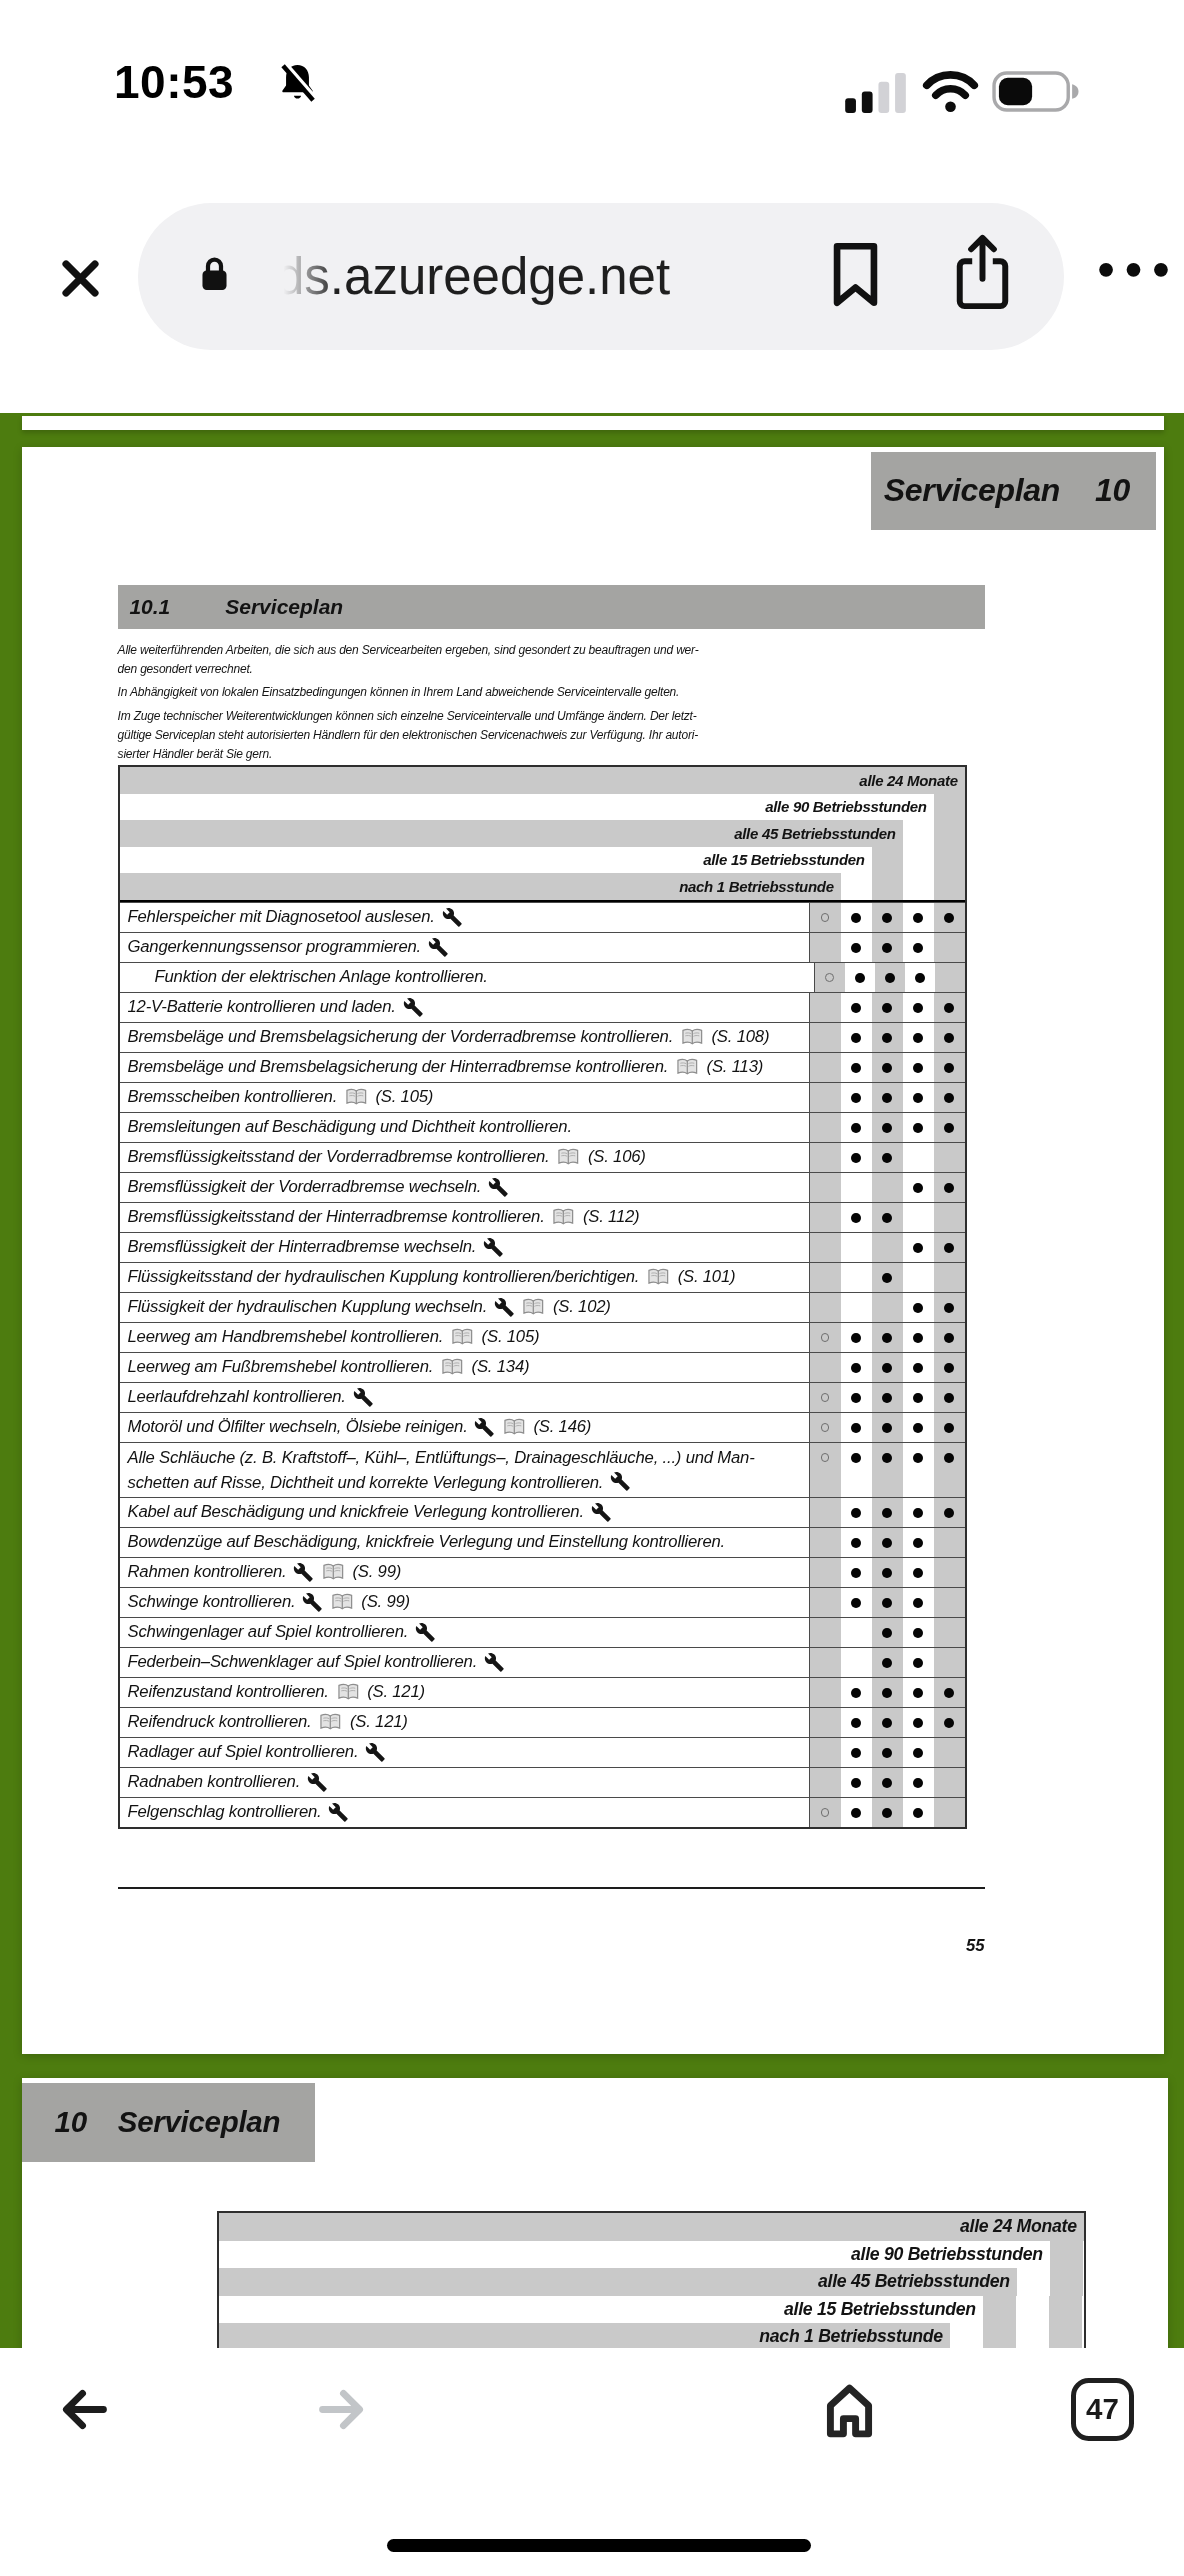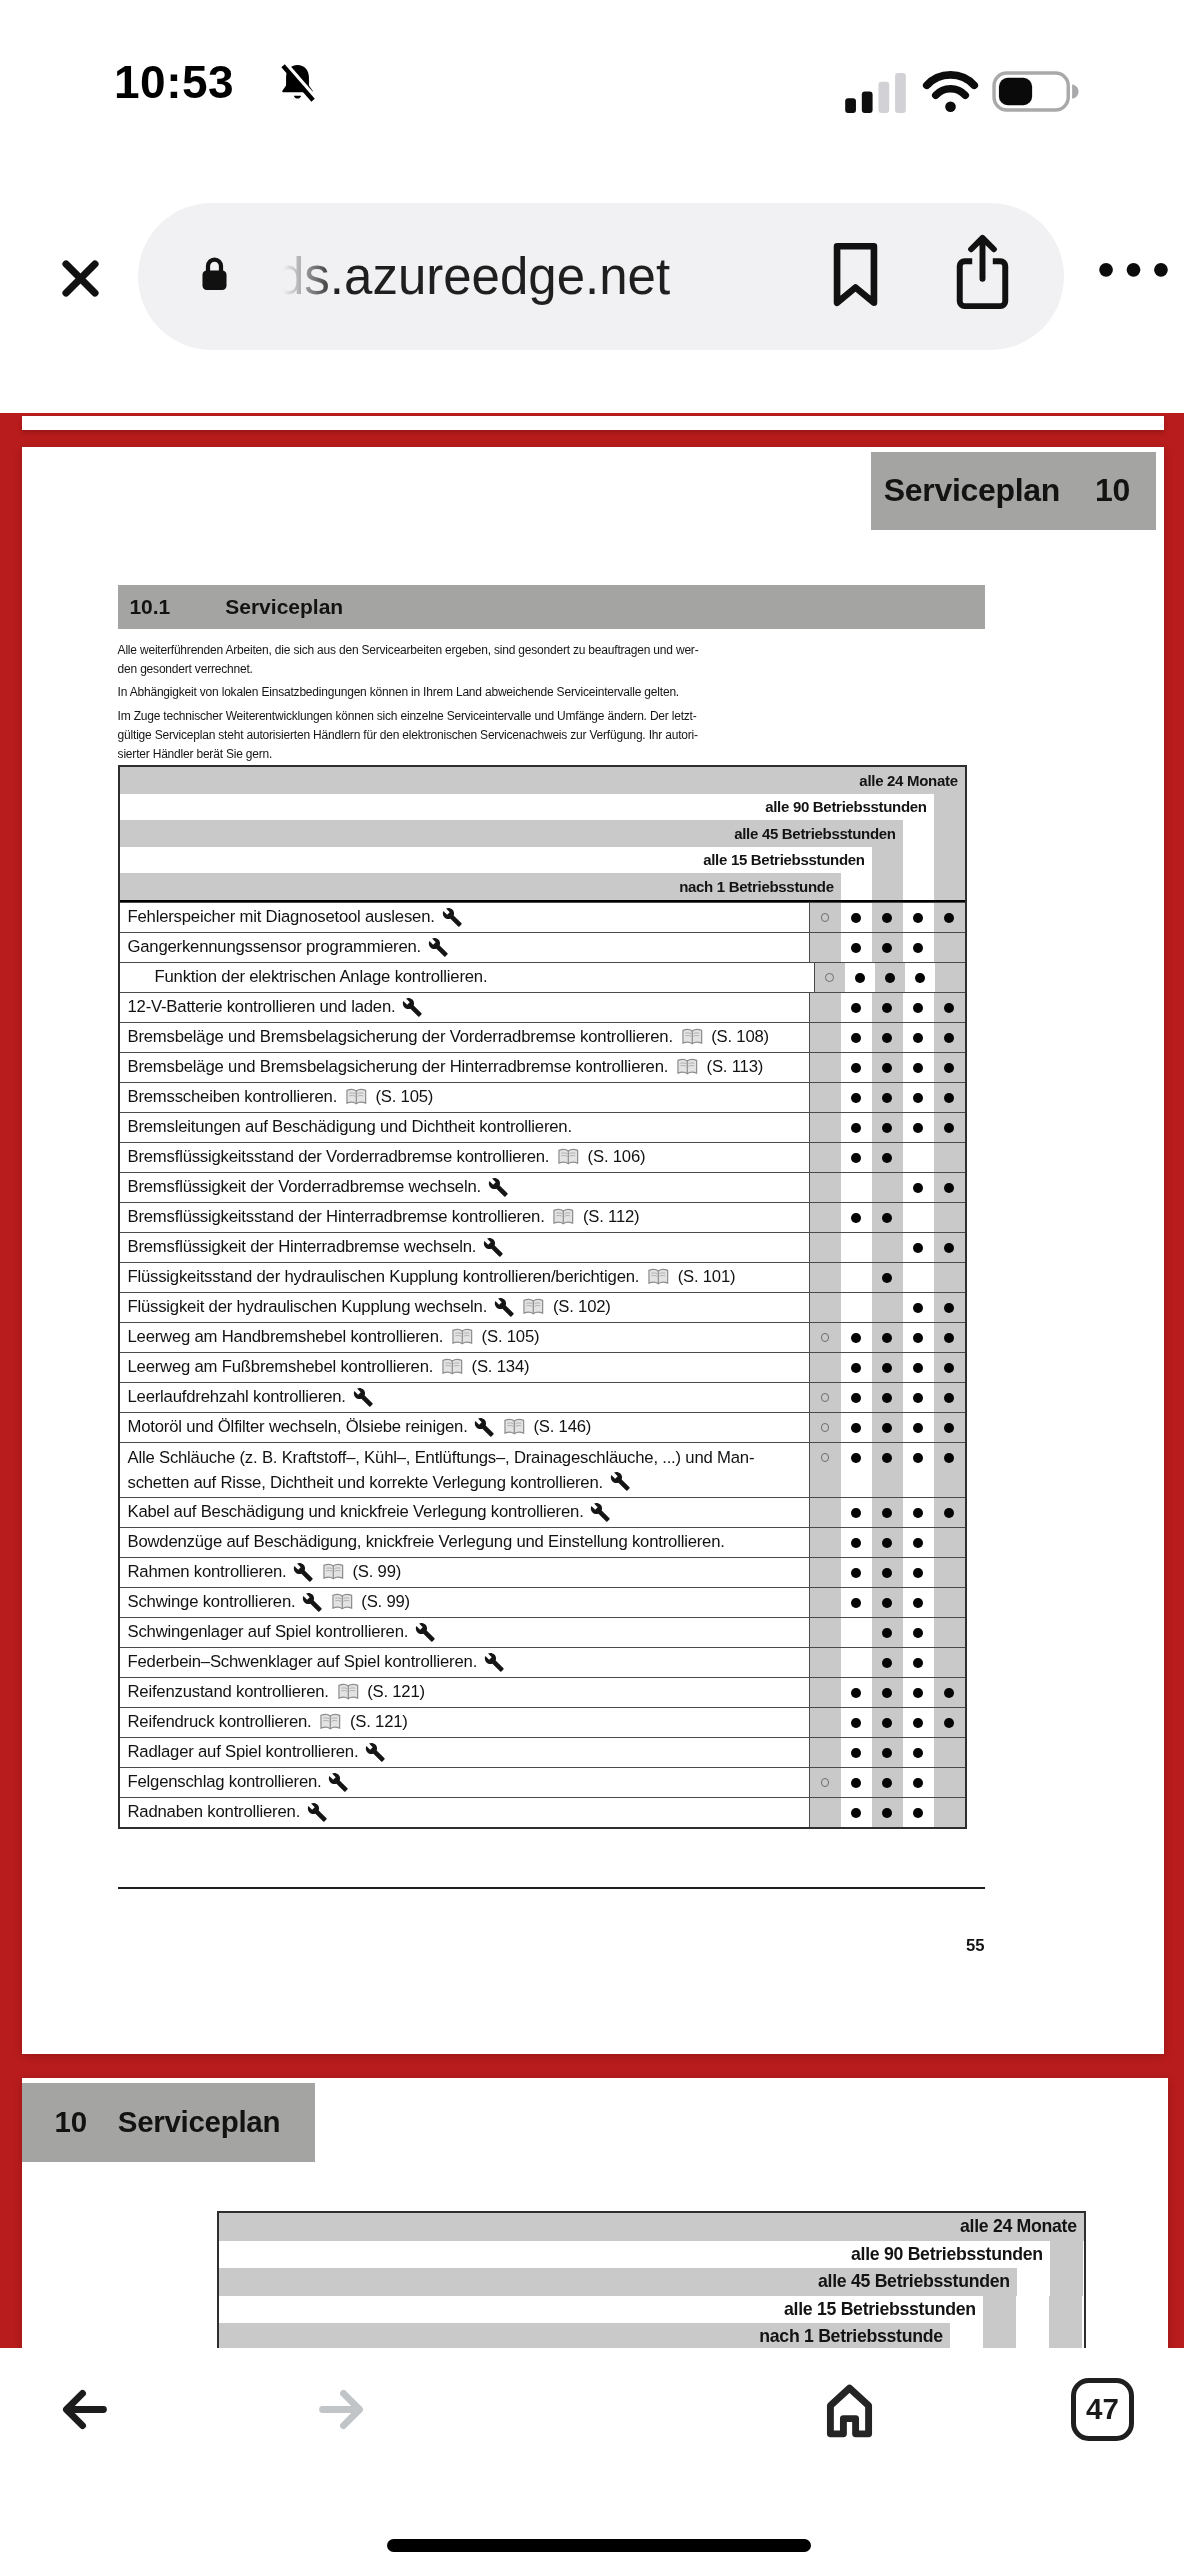--- a/index.html
+++ b/index.html
@@ -17,21 +17,21 @@
   .closebtn{position:absolute;left:55px;top:66px;cursor:pointer;}
   .pill{position:absolute;left:138px;top:15.7px;width:926px;height:147px;border-radius:74px;background:#f1f1f3;}
   .lock{position:absolute;left:57px;top:49px;}
   .urltext{position:absolute;left:138px;top:0;height:147px;line-height:147px;font-size:51px;color:#1f1f1f;white-space:nowrap;}
   .urlfade{position:absolute;left:136px;top:21.6px;width:63px;height:104px;
            background:linear-gradient(to right,#f1f1f3 15%,rgba(241,241,243,0));}
   .bkm{position:absolute;left:688px;top:35px;cursor:pointer;}
   .share{position:absolute;left:812px;top:25.5px;cursor:pointer;}
   .more{position:absolute;left:1098px;top:75px;cursor:pointer;}
   
-  .content{position:absolute;left:0;top:413px;width:1185px;height:1935px;background:#b91c1c;overflow:hidden;}
+  .content{position:absolute;left:0;top:413px;width:1185px;height:1935px;background:#4d7c0f;overflow:hidden;font-style:italic;}
   .sliver{position:absolute;left:21.6px;top:2.9px;width:1142px;height:13.8px;background:#fff;
           box-shadow:0 2.9px 4.9px rgba(0,0,0,.18);}
   .page{position:absolute;background:#fff;box-shadow:0 2px 8.8px rgba(0,0,0,.18);color:#151515;}
   .page1{left:21.6px;top:34px;width:1142px;height:1607px;}
   .page2{left:21.6px;top:1665px;width:1146px;height:884px;}
   .badge1{position:absolute;left:849px;top:4.9px;width:285px;height:78px;background:#a4a4a2;
           display:flex;align-items:center;justify-content:flex-end;gap:35px;padding-right:25.5px;box-sizing:border-box;}
   .badge1 .bt{font-size:32px;font-weight:700;color:#131313;letter-spacing:-0.3px;}
   .badge2{position:absolute;left:0;top:4.9px;width:293px;height:79px;background:#a4a4a2;
           display:flex;align-items:center;gap:31px;padding-left:33px;box-sizing:border-box;}
@@ -808,47 +808,47 @@
             <div class="scell" style="width: 31px; background: rgb(201, 201, 201);">
               <span class="dot"></span>
             </div>
             <div class="scell" style="width: 31px; background: rgb(255, 255, 255);">
               <span class="dot"></span>
             </div>
             <div class="scell" style="width: 31px; background: rgb(201, 201, 201);"></div>
           </div>
           <div class="srow" style="height: 30px;">
             <div class="sdesc" style="width: 690px;">
+              <span>Radnaben kontrollieren.</span>
+              <svg viewBox="0 0 24 24" width="20.6" height="20.6" style="flex:none">
+                <path fill="#151515" d="M22.7 19l-9.1-9.1c.9-2.3.4-5-1.5-6.9-2-2-5-2.4-7.4-1.3L9 6 6 9 1.6 4.7C.4 7.1.9 10.1 2.9 12.1c1.9 1.9 4.6 2.4 6.9 1.5l9.1 9.1c.4.4 1 .4 1.4 0l2.3-2.3c.5-.4.5-1.1.1-1.4z"></path>
+              </svg>
+            </div>
+            <div class="scell" style="width: 31px; background: rgb(201, 201, 201);"></div>
+            <div class="scell" style="width: 31px; background: rgb(255, 255, 255);">
+              <span class="dot"></span>
+            </div>
+            <div class="scell" style="width: 31px; background: rgb(201, 201, 201);">
+              <span class="dot"></span>
+            </div>
+            <div class="scell" style="width: 31px; background: rgb(255, 255, 255);">
+              <span class="dot"></span>
+            </div>
+            <div class="scell" style="width: 31px; background: rgb(201, 201, 201);"></div>
+          </div>
+          <div class="srow" style="height: 30px;">
+            <div class="sdesc" style="width: 690px;">
               <span>Felgenschlag kontrollieren.</span>
               <svg viewBox="0 0 24 24" width="20.6" height="20.6" style="flex:none">
                 <path fill="#151515" d="M22.7 19l-9.1-9.1c.9-2.3.4-5-1.5-6.9-2-2-5-2.4-7.4-1.3L9 6 6 9 1.6 4.7C.4 7.1.9 10.1 2.9 12.1c1.9 1.9 4.6 2.4 6.9 1.5l9.1 9.1c.4.4 1 .4 1.4 0l2.3-2.3c.5-.4.5-1.1.1-1.4z"></path>
               </svg>
             </div>
             <div class="scell" style="width: 31px; background: rgb(201, 201, 201);">
               <span class="ring"></span>
             </div>
-            <div class="scell" style="width: 31px; background: rgb(255, 255, 255);">
-              <span class="dot"></span>
-            </div>
-            <div class="scell" style="width: 31px; background: rgb(201, 201, 201);">
-              <span class="dot"></span>
-            </div>
-            <div class="scell" style="width: 31px; background: rgb(255, 255, 255);">
-              <span class="dot"></span>
-            </div>
-            <div class="scell" style="width: 31px; background: rgb(201, 201, 201);"></div>
-          </div>
-          <div class="srow" style="height: 30px;">
-            <div class="sdesc" style="width: 690px;">
-              <span>Radnaben kontrollieren.</span>
-              <svg viewBox="0 0 24 24" width="20.6" height="20.6" style="flex:none">
-                <path fill="#151515" d="M22.7 19l-9.1-9.1c.9-2.3.4-5-1.5-6.9-2-2-5-2.4-7.4-1.3L9 6 6 9 1.6 4.7C.4 7.1.9 10.1 2.9 12.1c1.9 1.9 4.6 2.4 6.9 1.5l9.1 9.1c.4.4 1 .4 1.4 0l2.3-2.3c.5-.4.5-1.1.1-1.4z"></path>
-              </svg>
-            </div>
-            <div class="scell" style="width: 31px; background: rgb(201, 201, 201);"></div>
             <div class="scell" style="width: 31px; background: rgb(255, 255, 255);">
               <span class="dot"></span>
             </div>
             <div class="scell" style="width: 31px; background: rgb(201, 201, 201);">
               <span class="dot"></span>
             </div>
             <div class="scell" style="width: 31px; background: rgb(255, 255, 255);">
               <span class="dot"></span>
             </div>
             <div class="scell" style="width: 31px; background: rgb(201, 201, 201);"></div>

